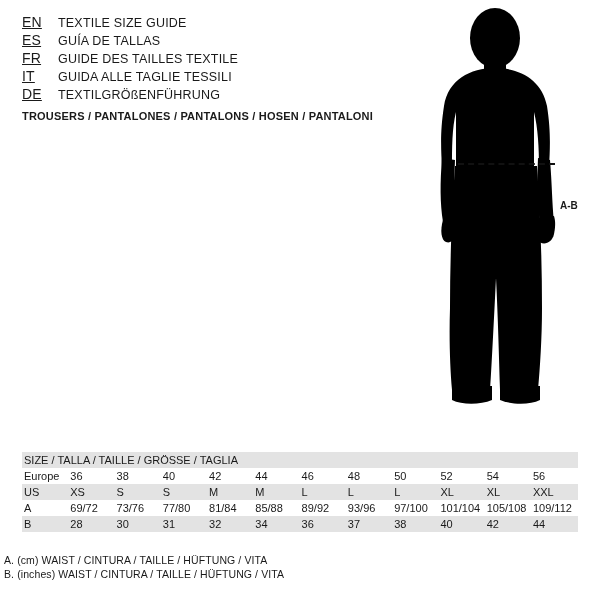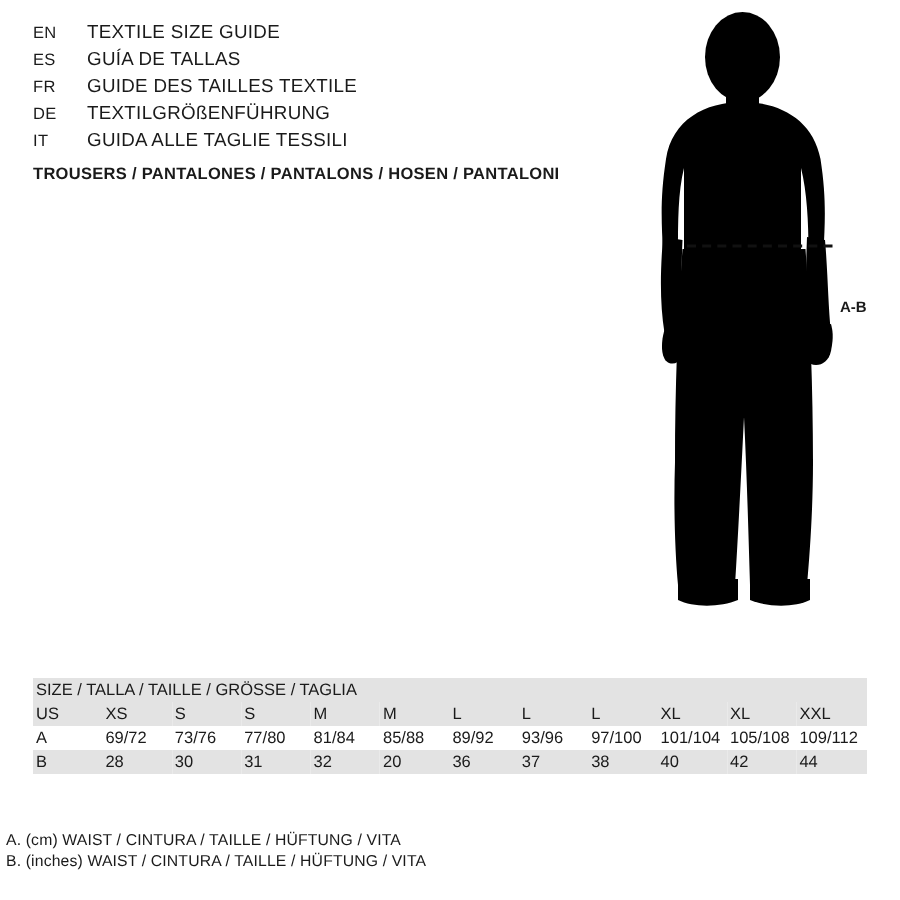--- a/index.html
+++ b/index.html
@@ -28,22 +28,23 @@
     top: 14px;
     width: 340px;
   }
   .lang-row {
     display: flex;
     align-items: baseline;
     height: 18px;
   }
   .lang-code {
     width: 36px;
-    font-size: 11px;
-    letter-spacing: 0.2px;
+    font-size: 14px;
+    letter-spacing: 0.2px;
+    text-decoration: underline;
   }
   .lang-title {
     font-size: 12.5px;
     letter-spacing: 0.2px;
   }
 
   
   .garment-heading {
     position: absolute;
     left: 22px;
@@ -147,26 +148,26 @@
     </div>
     <div class="lang-row">
       <span class="lang-code">ES</span>
       <span class="lang-title">GUÍA DE TALLAS</span>
     </div>
     <div class="lang-row">
       <span class="lang-code">FR</span>
       <span class="lang-title">GUIDE DES TAILLES TEXTILE</span>
     </div>
     <div class="lang-row">
+      <span class="lang-code">IT</span>
+      <span class="lang-title">GUIDA ALLE TAGLIE TESSILI</span>
+    </div>
+    <div class="lang-row">
       <span class="lang-code">DE</span>
       <span class="lang-title">TEXTILGRÖßENFÜHRUNG</span>
-    </div>
-    <div class="lang-row">
-      <span class="lang-code">IT</span>
-      <span class="lang-title">GUIDA ALLE TAGLIE TESSILI</span>
     </div>
   </div>
 
   <div class="garment-heading">TROUSERS / PANTALONES / PANTALONS / HOSEN / PANTALONI</div>
 
   <div class="figure-wrap">
     <svg class="figure-svg" width="195" height="400" viewBox="0 0 195 400">
       <g fill="#000000">
 
         <ellipse cx="95" cy="30" rx="25" ry="30"></ellipse>
@@ -212,20 +213,34 @@
     <div class="ab-dash"></div>
     <div class="ab-label">A-B</div>
   </div>
 
 
   <div class="table-wrap">
     <table class="size-table">
       <tbody>
         <tr class="band-grey row-h">
           <td class="label-cell" colspan="12">SIZE / TALLA / TAILLE / GRÖSSE / TAGLIA</td>
+        </tr>
+        <tr class="band-white row-h">
+          <td class="label-cell">Europe</td>
+          <td class="val">36</td>
+          <td class="val">38</td>
+          <td class="val">40</td>
+          <td class="val">42</td>
+          <td class="val">44</td>
+          <td class="val">46</td>
+          <td class="val">48</td>
+          <td class="val">50</td>
+          <td class="val">52</td>
+          <td class="val">54</td>
+          <td class="val">56</td>
         </tr>
         <tr class="band-grey row-h">
           <td class="label-cell">US</td>
           <td class="val">XS</td>
           <td class="val">S</td>
           <td class="val">S</td>
           <td class="val">M</td>
           <td class="val">M</td>
           <td class="val">L</td>
           <td class="val">L</td>
@@ -247,21 +262,21 @@
           <td class="val">101/104</td>
           <td class="val">105/108</td>
           <td class="val">109/112</td>
         </tr>
         <tr class="band-grey row-h">
           <td class="label-cell">B</td>
           <td class="val">28</td>
           <td class="val">30</td>
           <td class="val">31</td>
           <td class="val">32</td>
-          <td class="val">20</td>
+          <td class="val">34</td>
           <td class="val">36</td>
           <td class="val">37</td>
           <td class="val">38</td>
           <td class="val">40</td>
           <td class="val">42</td>
           <td class="val">44</td>
         </tr>
       </tbody>
     </table>
   </div>

